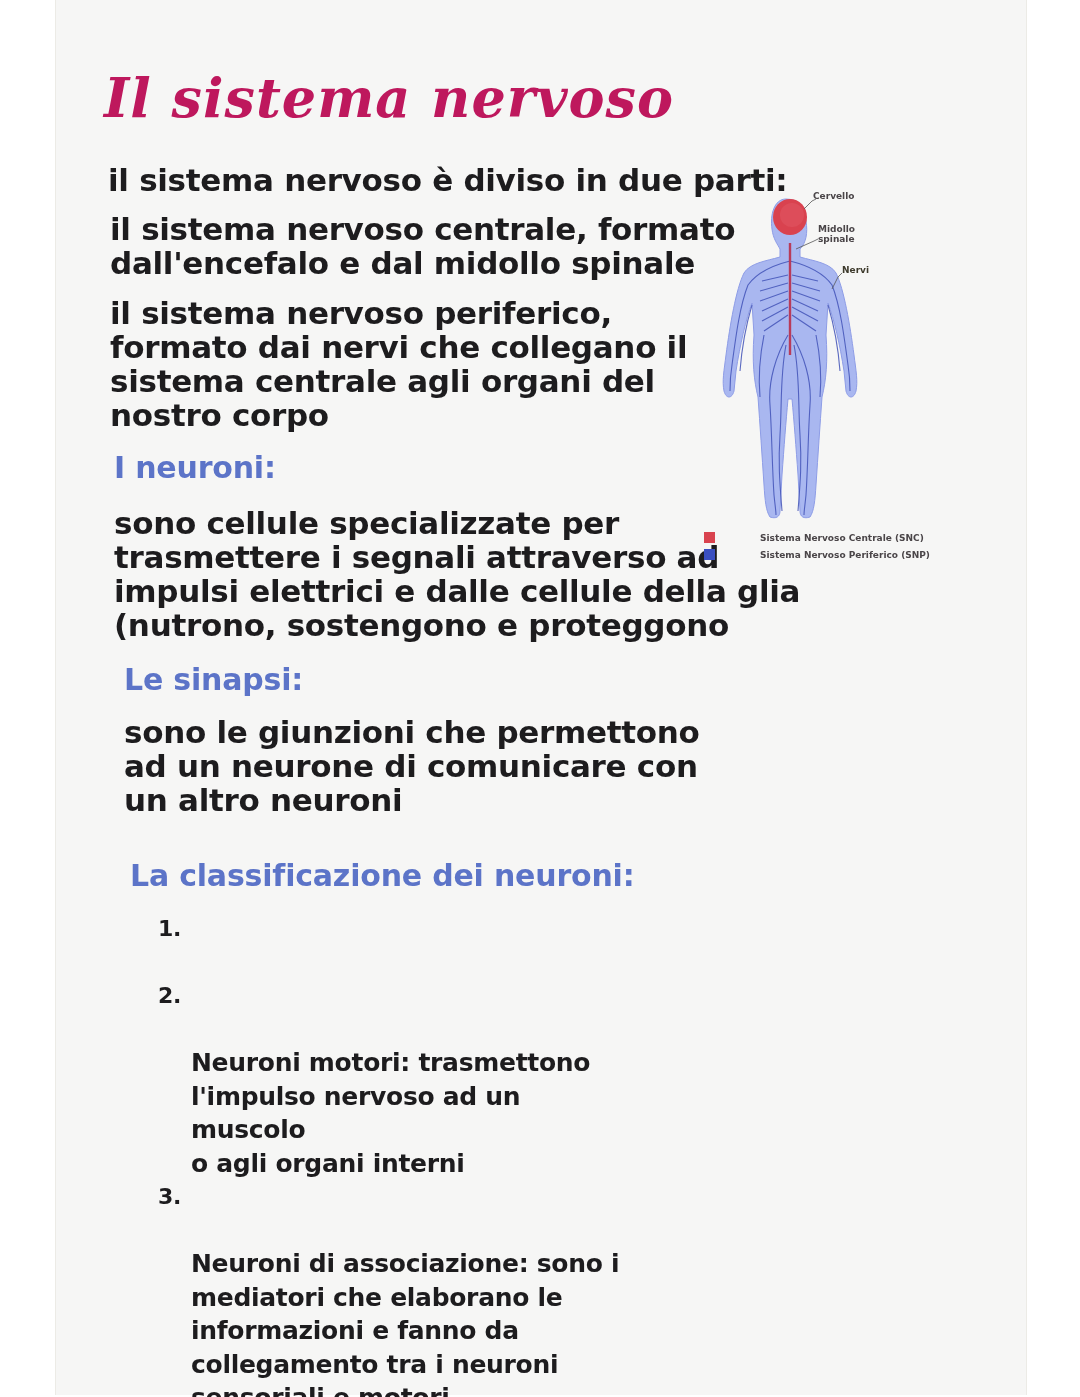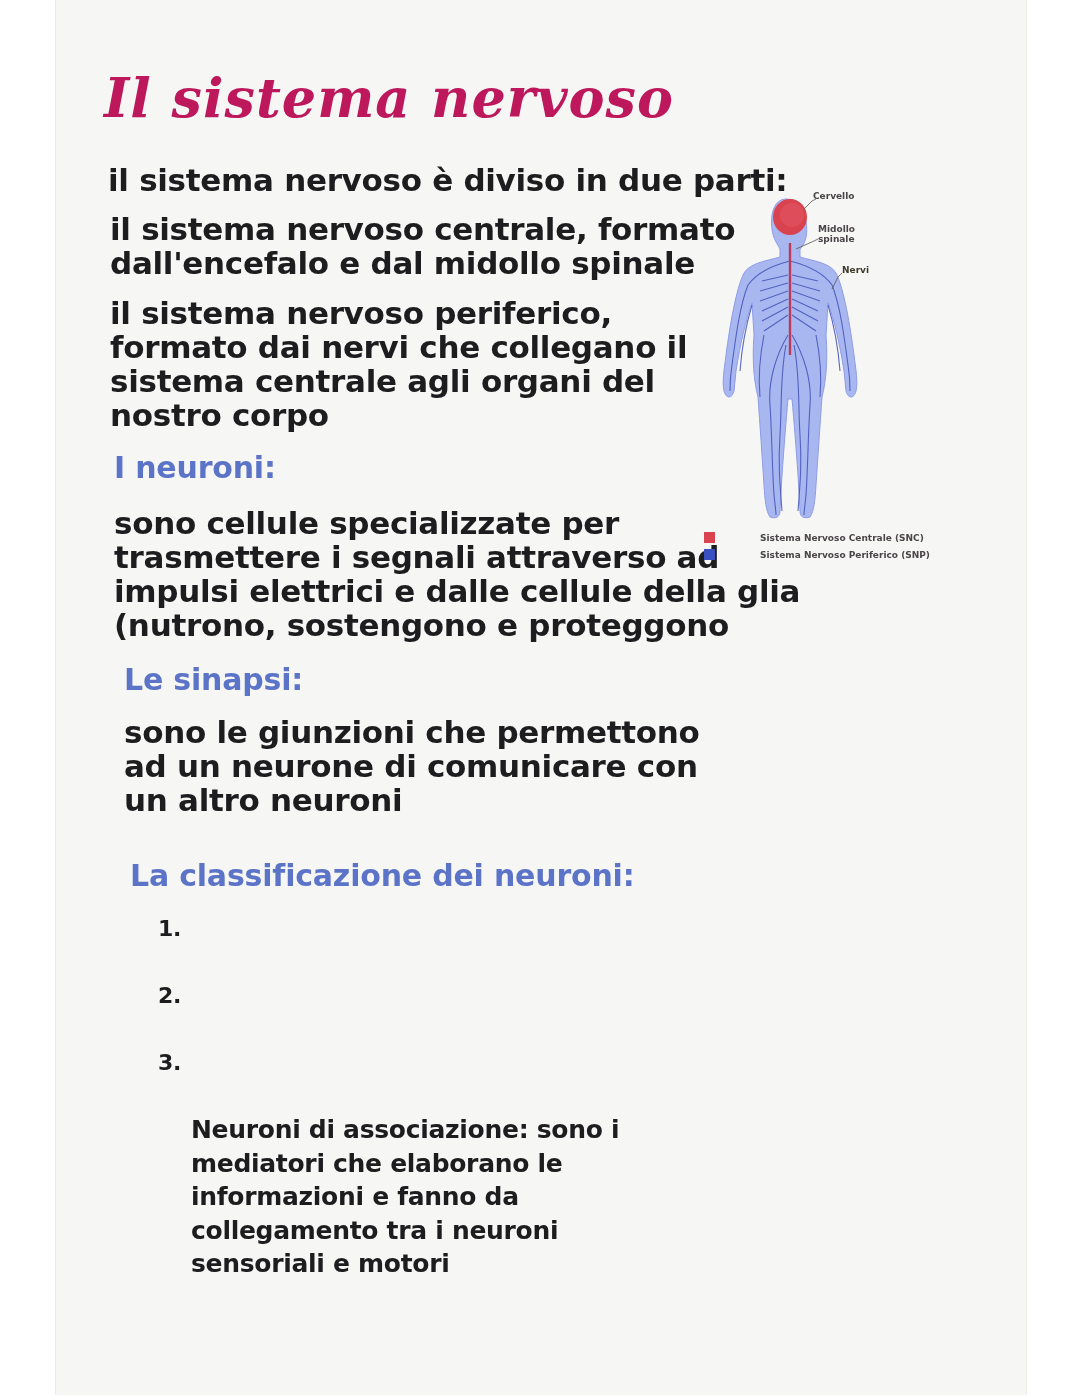--- a/index.html
+++ b/index.html
@@ -152,20 +152,23 @@
 un altro neuroni</div>
 
 <div class="heading" style="left:130px; top:858px;">La classificazione dei neuroni:</div>
 
 <ol class="list">
   <li>
     <span class="num">1.</span>
   </li>
   <li>
     <span class="num">2.</span>
+    <span>Neuroni motori: trasmettono
+l'impulso nervoso ad un muscolo
+o agli organi interni</span>
   </li>
   <li>
     <span class="num">3.</span>
     <span>Neuroni di associazione: sono i
 mediatori che elaborano le
 informazioni e fanno da
 collegamento tra i neuroni
 sensoriali e motori</span>
   </li>
 </ol>

